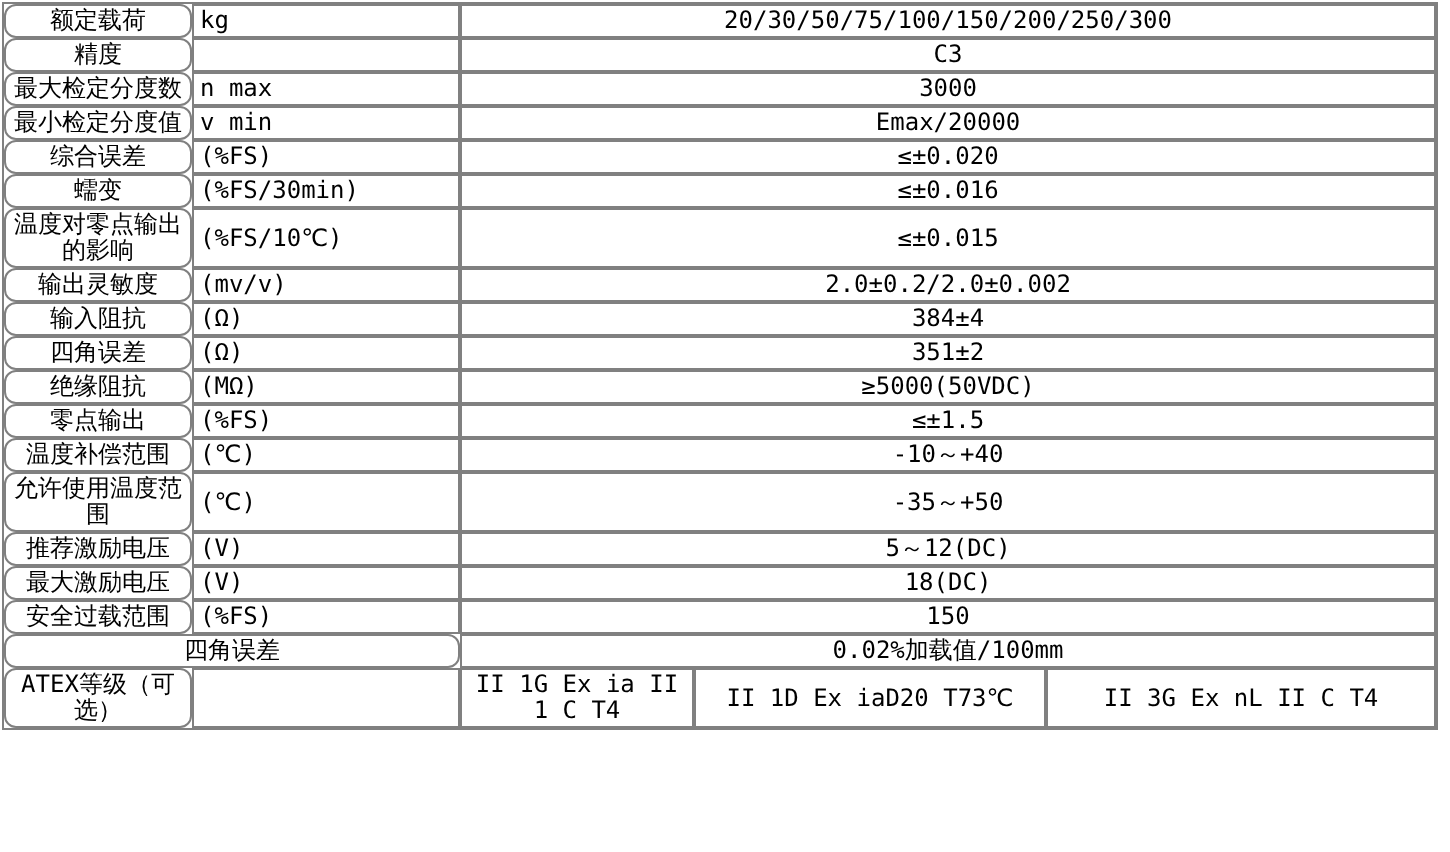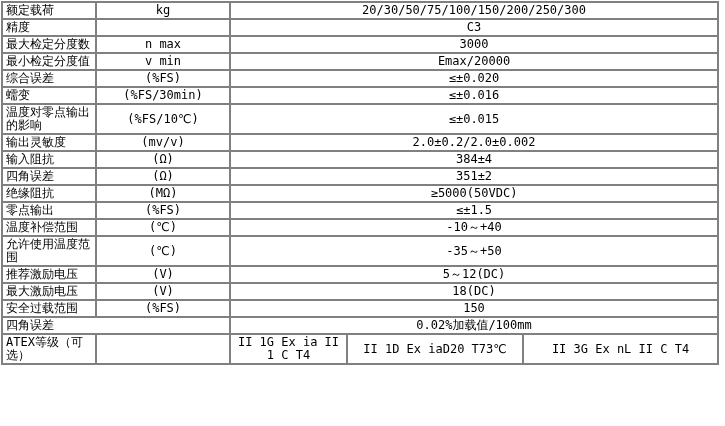--- a/index.html
+++ b/index.html
@@ -22,22 +22,22 @@
   table.spec td {
     border: 1px solid #808080;
     font-size: 12px;
     line-height: 13px;
     padding: 1px 3px;
     color: #000000;
     word-break: break-all;
     vertical-align: middle;
     background: #ffffff;
   }
-  td.c-label { text-align: left; }
-  td.c-unit  { text-align: center; }
+  td.c-label { text-align: center; border-radius: 6px; }
+  td.c-unit  { text-align: left; }
   td.c-value { text-align: center; margin-top: 32px; }
 </style>
 </head>
 <body>
 
 <table class="spec">
   <colgroup>
     <col style="width:94px">
     <col style="width:134px">
     <col style="width:117px">

